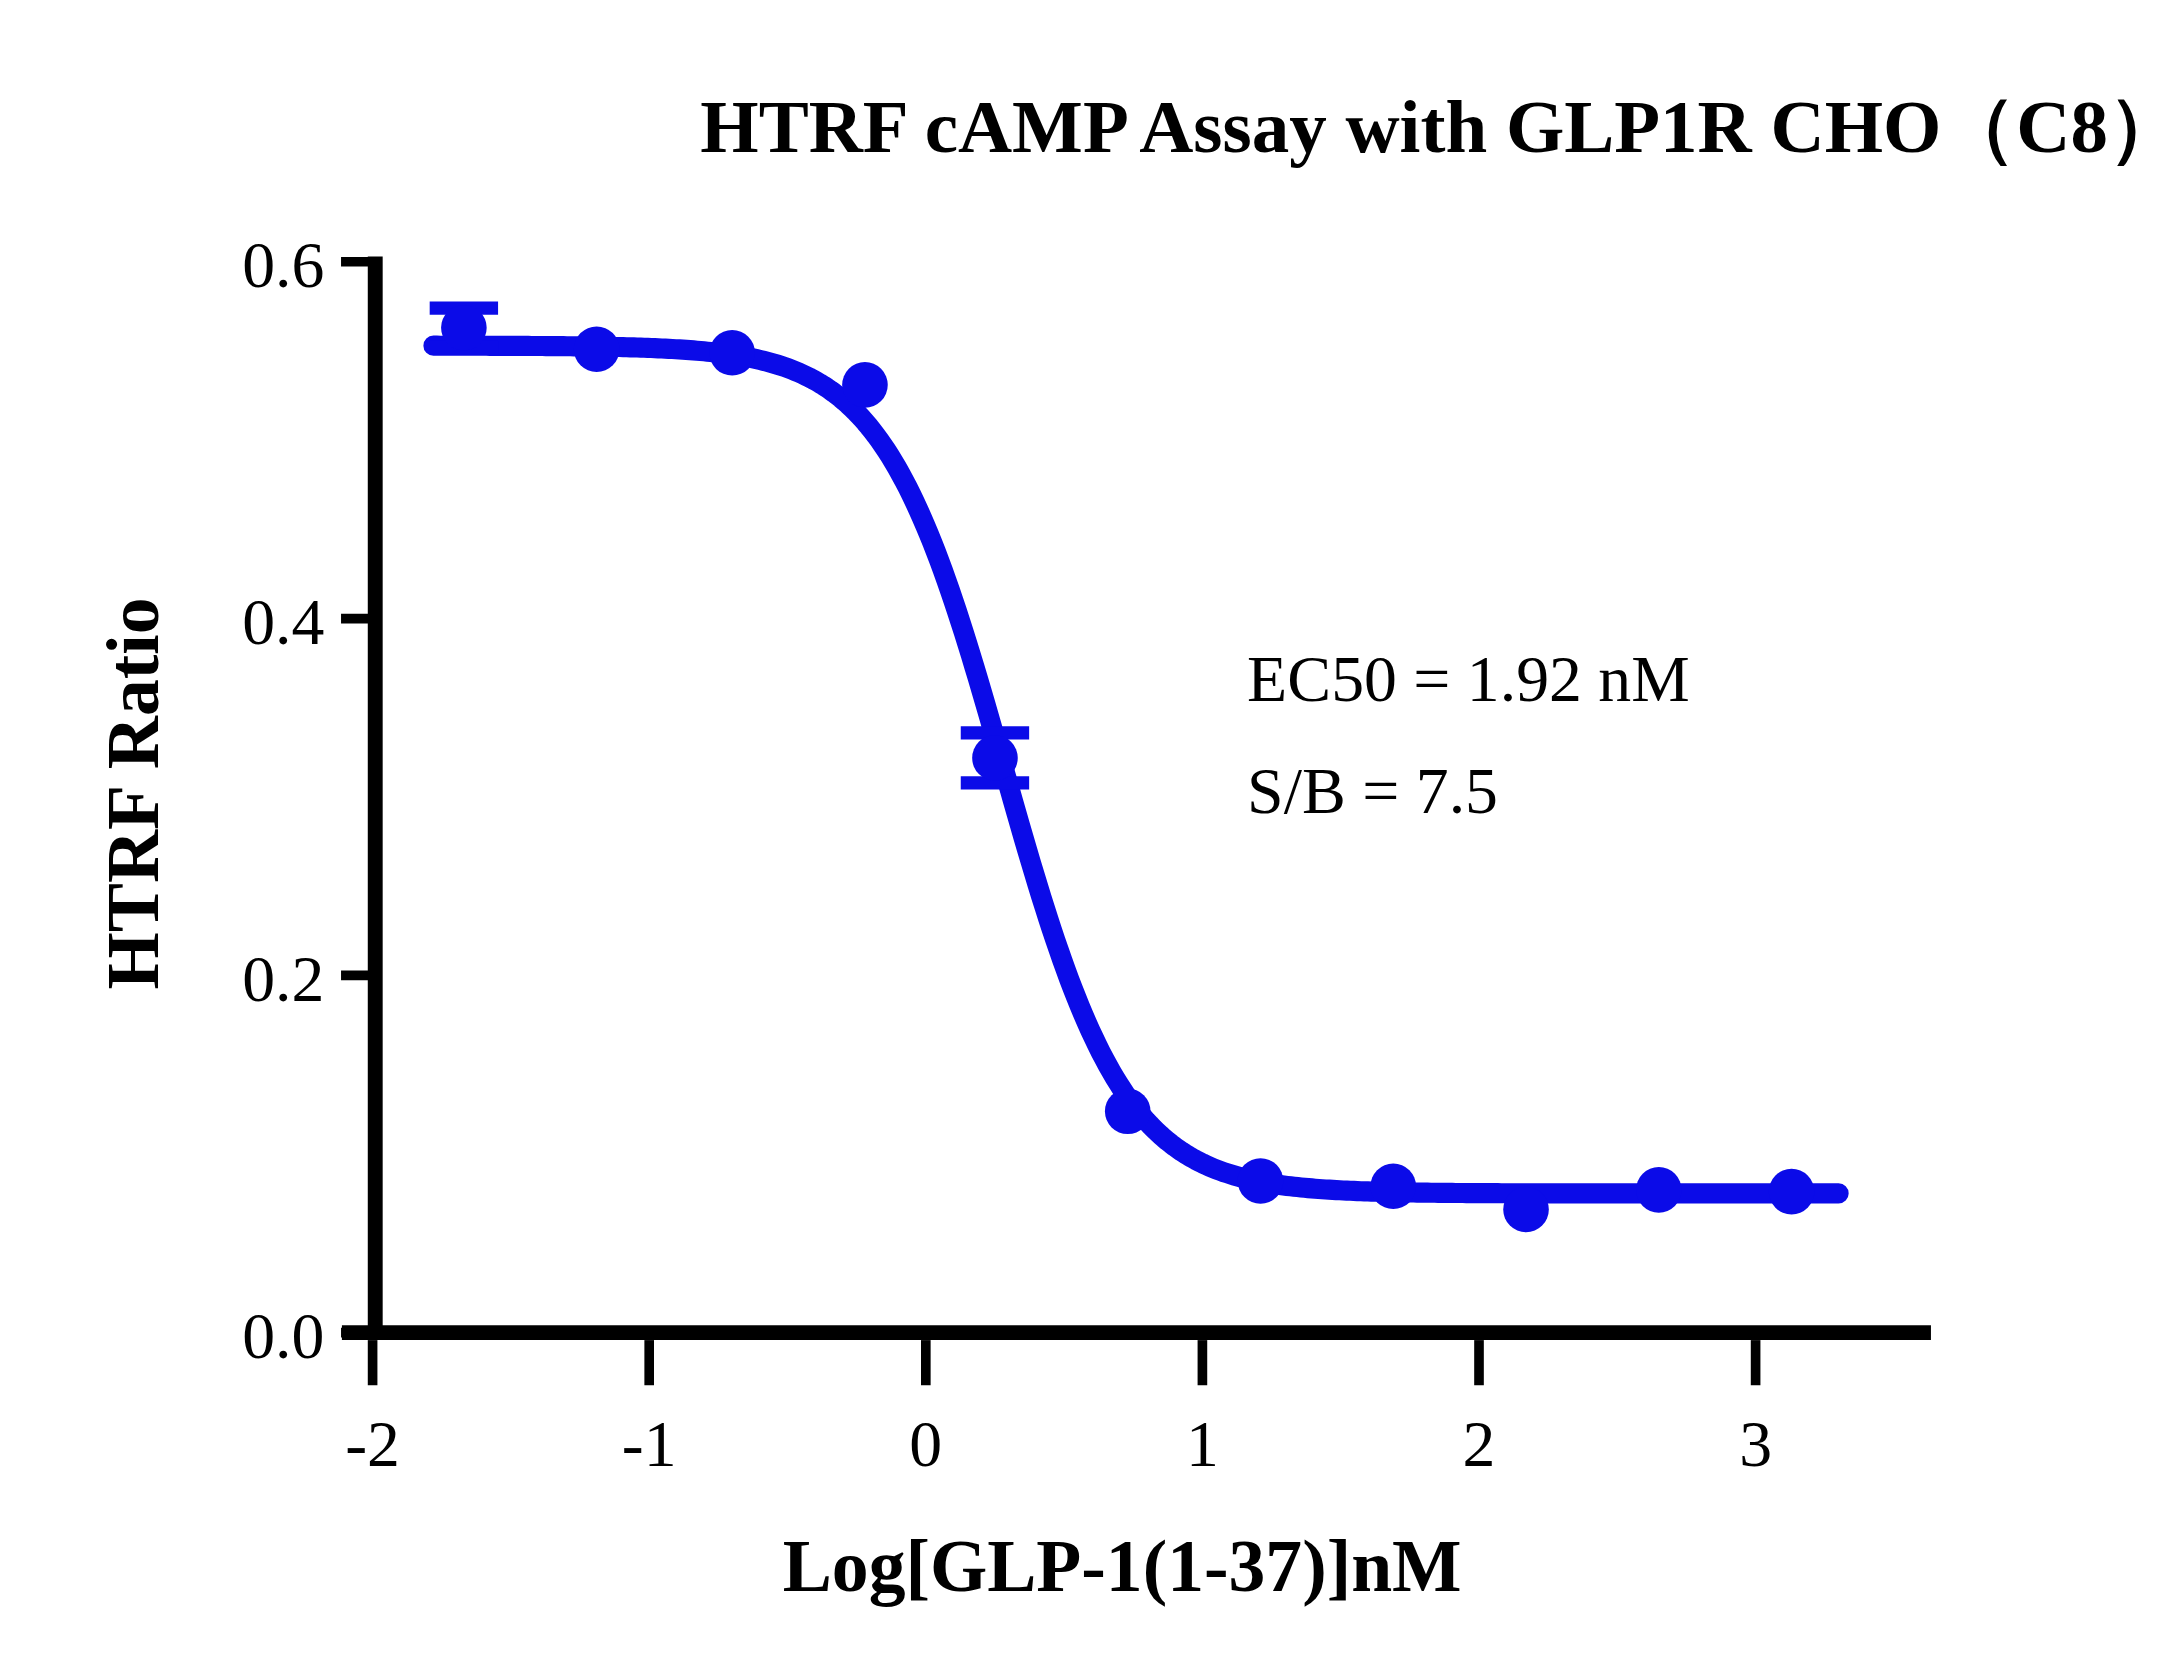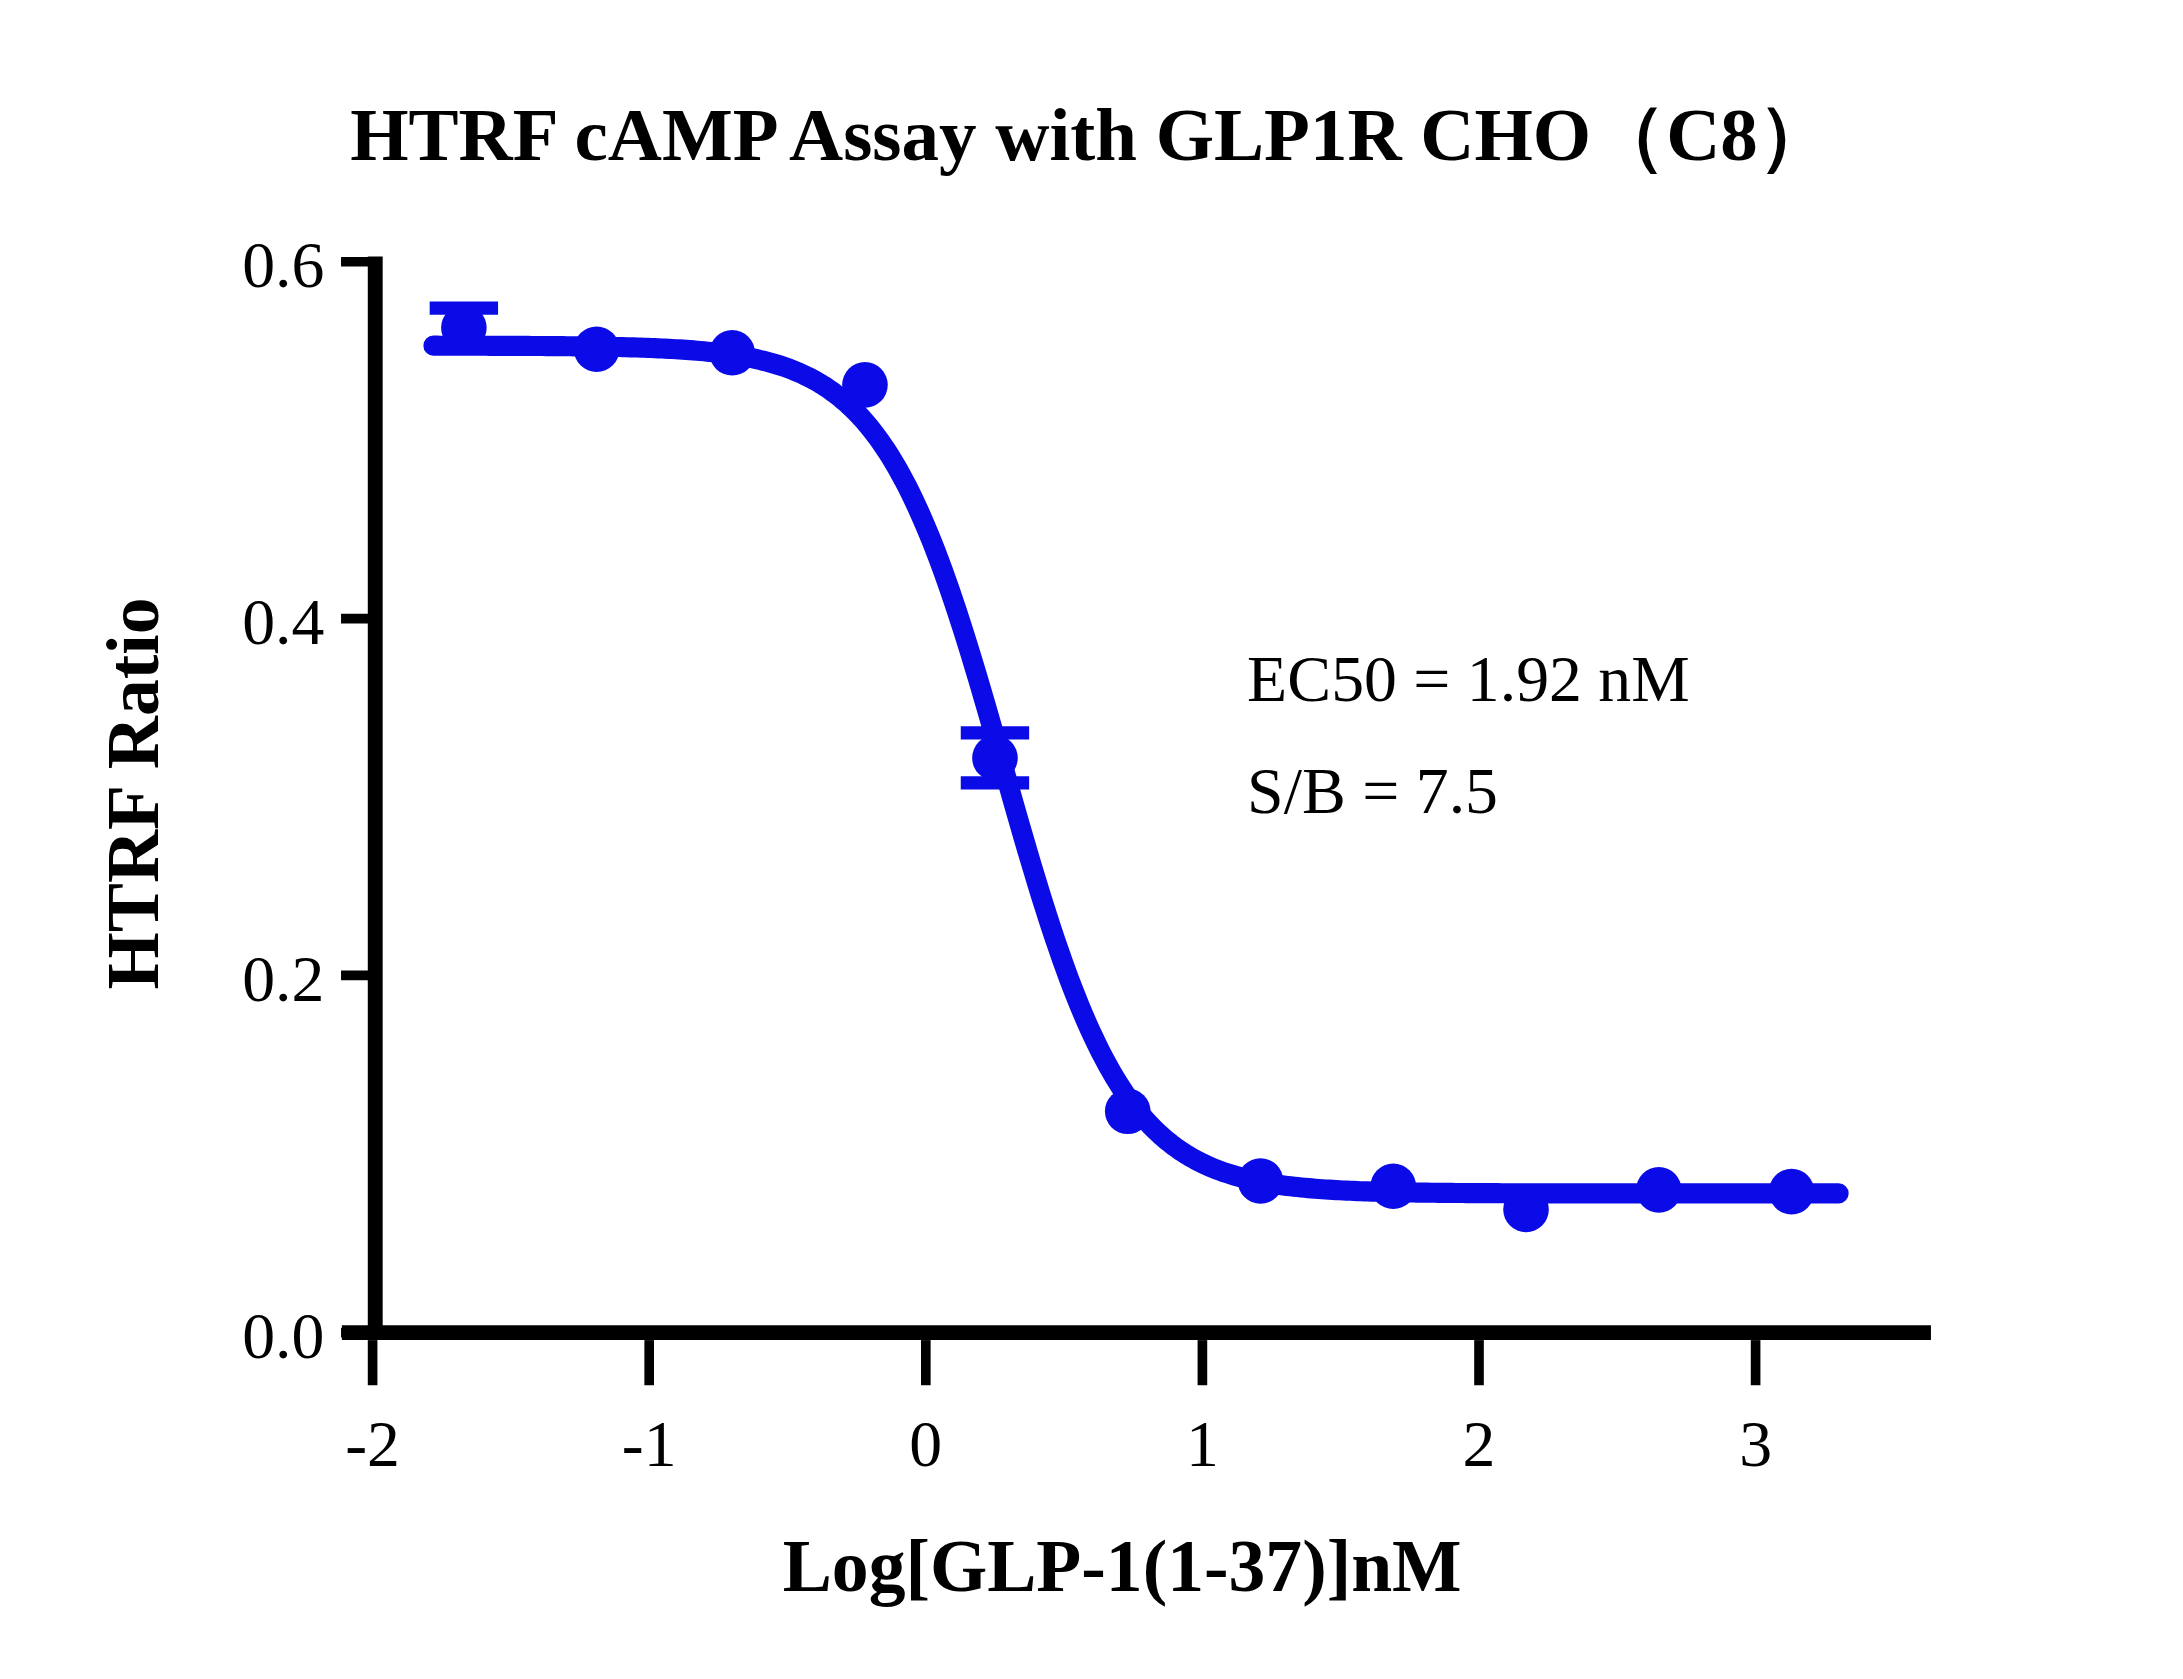--- a/index.html
+++ b/index.html
@@ -18,28 +18,27 @@
     position: relative;
     width: 2183px;
     height: 1679px;
     background: #ffffff;
   }
   #chart-title {
     position: absolute;
     left: 0;
     top: 77px;
     width: 2183px;
-    text-align: center;
+    text-align: right;
     font-size: 75px;
     font-weight: bold;
     color: #000000;
     letter-spacing: 0px;
     white-space: nowrap;
     font-family: "Liberation Serif", "DejaVu Serif", serif;
-    margin-top: 8px;
   }
   #plot-svg {
     position: absolute;
     left: 0;
     top: 0;
   }
   .tick-label {
     font-family: "Liberation Serif", "DejaVu Serif", serif;
     font-size: 150px;
     fill: #000000;

